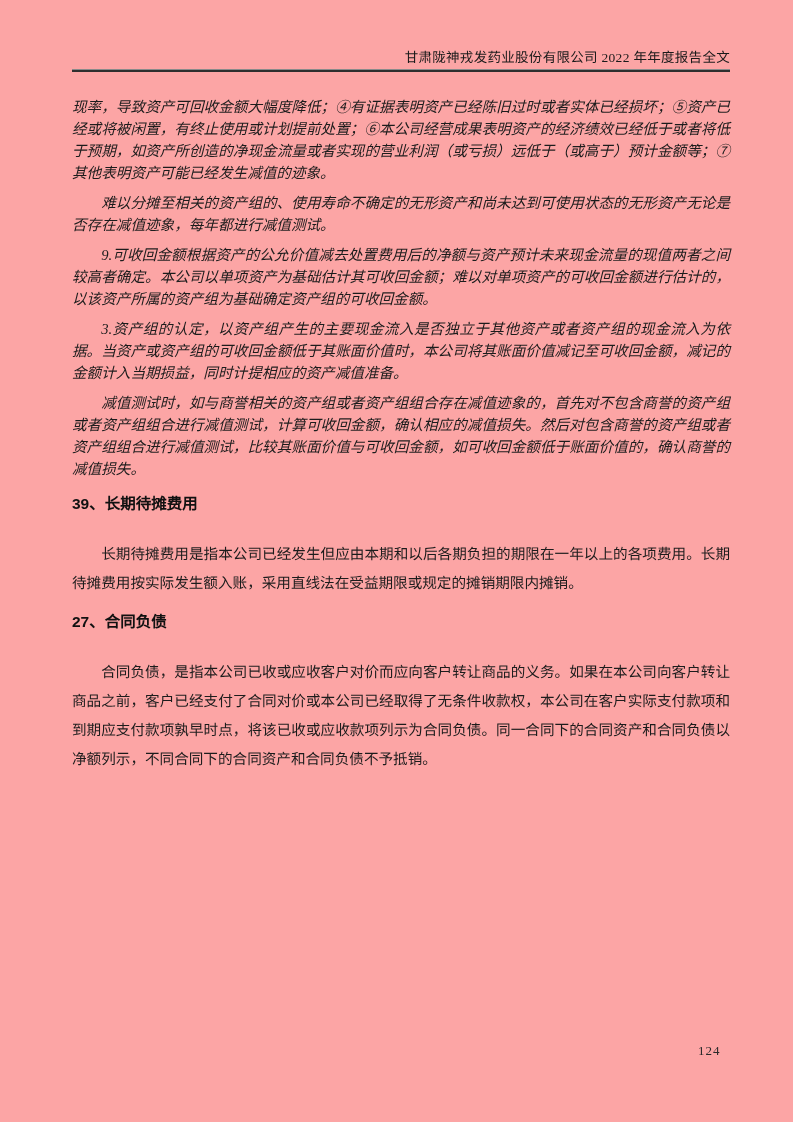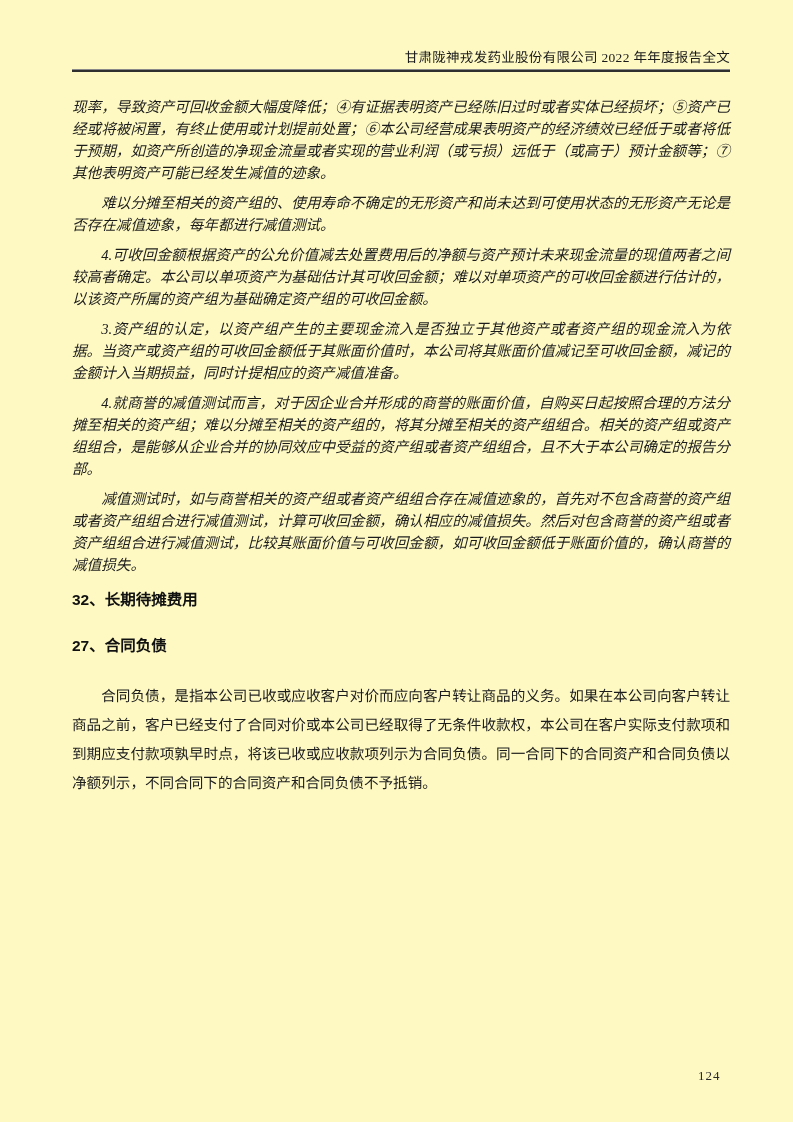--- a/index.html
+++ b/index.html
@@ -5,21 +5,21 @@
   * { margin: 0; padding: 0; box-sizing: border-box; }
   html, body { background: #ffffff; }
   body {
     font-family: "Liberation Serif", "DejaVu Serif", serif;
     -webkit-font-smoothing: antialiased;
   }
   .page {
     position: relative;
     width: 793px;
     height: 1122px;
-    background: #fef9c3;
+    background: #fca5a5;
     overflow: hidden;
     margin: 0 auto;
   }
   .header {
     padding: 50px 63px 0 72px;
   }
   .header-title {
     text-align: right;
     font-size: 13.5px;
     color: #1a1a1a;
@@ -62,49 +62,48 @@
     margin-top: 14px;
     margin-bottom: 26px;
   }
   .page-number {
     position: absolute;
     top: 1043px;
     left: 698px;
     font-size: 13px;
     color: #2a2a2a;
     letter-spacing: 1px;
-    margin-top: 25px;
   }
 </style>
 </head>
 <body>
 
 <div class="page">
 
   <div class="header">
     <div class="header-title">甘肃陇神戎发药业股份有限公司 2022 年年度报告全文</div>
     <div class="header-rule"></div>
   </div>
 
   <div class="content">
 
     <p class="para tight">现率，导致资产可回收金额大幅度降低；④有证据表明资产已经陈旧过时或者实体已经损坏；⑤资产已经或将被闲置，有终止使用或计划提前处置；⑥本公司经营成果表明资产的经济绩效已经低于或者将低于预期，如资产所创造的净现金流量或者实现的营业利润（或亏损）远低于（或高于）预计金额等；⑦其他表明资产可能已经发生减值的迹象。</p>
 
     <p class="para tight indent">难以分摊至相关的资产组的、使用寿命不确定的无形资产和尚未达到可使用状态的无形资产无论是否存在减值迹象，每年都进行减值测试。</p>
 
-    <p class="para tight indent">4.可收回金额根据资产的公允价值减去处置费用后的净额与资产预计未来现金流量的现值两者之间较高者确定。本公司以单项资产为基础估计其可收回金额；难以对单项资产的可收回金额进行估计的，以该资产所属的资产组为基础确定资产组的可收回金额。</p>
+    <p class="para tight indent">9.可收回金额根据资产的公允价值减去处置费用后的净额与资产预计未来现金流量的现值两者之间较高者确定。本公司以单项资产为基础估计其可收回金额；难以对单项资产的可收回金额进行估计的，以该资产所属的资产组为基础确定资产组的可收回金额。</p>
 
     <p class="para tight indent">3.资产组的认定，以资产组产生的主要现金流入是否独立于其他资产或者资产组的现金流入为依据。当资产或资产组的可收回金额低于其账面价值时，本公司将其账面价值减记至可收回金额，减记的金额计入当期损益，同时计提相应的资产减值准备。</p>
 
-    <p class="para tight indent">4.就商誉的减值测试而言，对于因企业合并形成的商誉的账面价值，自购买日起按照合理的方法分摊至相关的资产组；难以分摊至相关的资产组的，将其分摊至相关的资产组组合。相关的资产组或资产组组合，是能够从企业合并的协同效应中受益的资产组或者资产组组合，且不大于本公司确定的报告分部。</p>
 
     <p class="para tight indent">减值测试时，如与商誉相关的资产组或者资产组组合存在减值迹象的，首先对不包含商誉的资产组或者资产组组合进行减值测试，计算可收回金额，确认相应的减值损失。然后对包含商誉的资产组或者资产组组合进行减值测试，比较其账面价值与可收回金额，如可收回金额低于账面价值的，确认商誉的减值损失。</p>
 
-    <h2 class="section-heading">32、长期待摊费用</h2>
+    <h2 class="section-heading">39、长期待摊费用</h2>
 
+    <p class="para wide indent">长期待摊费用是指本公司已经发生但应由本期和以后各期负担的期限在一年以上的各项费用。长期待摊费用按实际发生额入账，采用直线法在受益期限或规定的摊销期限内摊销。</p>
 
 
     <h2 class="section-heading">27、合同负债</h2>
 
     <p class="para wide indent">合同负债，是指本公司已收或应收客户对价而应向客户转让商品的义务。如果在本公司向客户转让商品之前，客户已经支付了合同对价或本公司已经取得了无条件收款权，本公司在客户实际支付款项和到期应支付款项孰早时点，将该已收或应收款项列示为合同负债。同一合同下的合同资产和合同负债以净额列示，不同合同下的合同资产和合同负债不予抵销。</p>
 
   </div>
 
   <div class="page-number">124</div>
 

